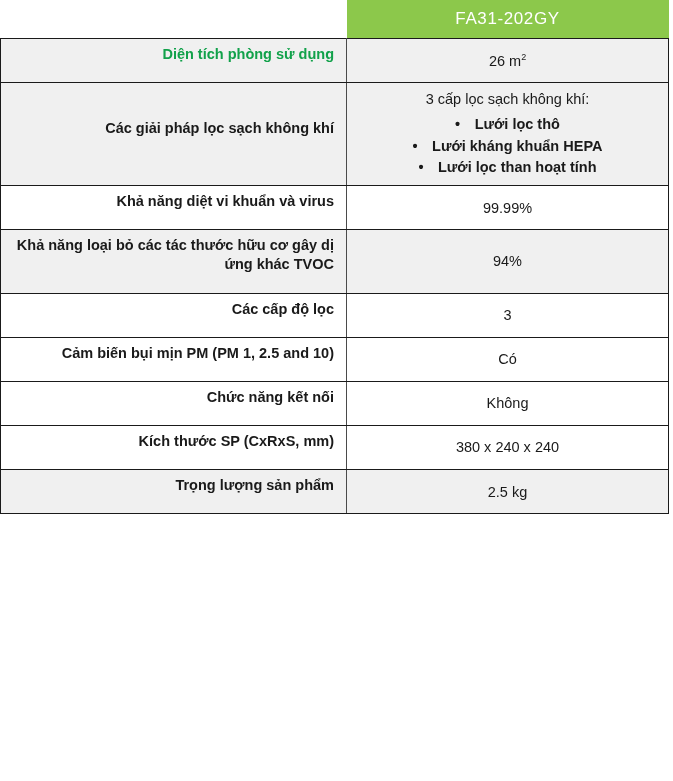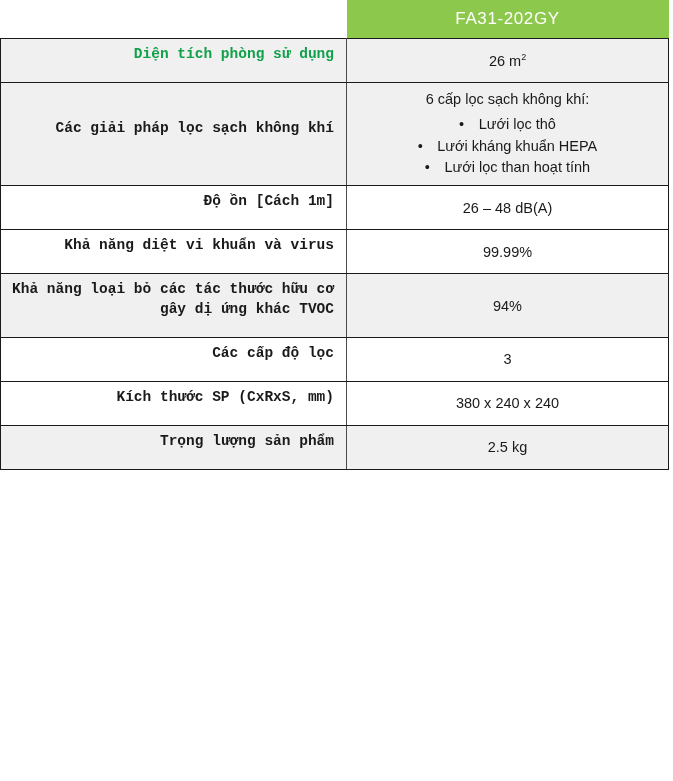--- a/index.html
+++ b/index.html
@@ -61,21 +61,20 @@
   }
   td.label-cell {
     border-left: 1.6px solid #1a1a1a;
     border-right: 1.2px solid #4a4a4a;
     text-align: right;
     padding: 6px 12px 18px 10px;
     font-weight: bold;
     font-size: 14.5px;
     color: #1a1a1a;
     line-height: 1.32;
-    font-family: Liberation Mono, monospace;
   }
   td.value-cell {
     border-right: 1.6px solid #1a1a1a;
     text-align: center;
     padding: 6px 12px;
     font-size: 14.5px;
     color: #1a1a1a;
     line-height: 1.38;
   }
 
@@ -93,20 +92,21 @@
   ul.filter-list {
     list-style: none;
     margin: 3px 0 0 0;
     padding: 0;
   }
   ul.filter-list li {
     display: block;
     text-align: center;
     line-height: 1.5;
     white-space: nowrap;
+    font-weight: bold;
   }
   ul.filter-list li .bullet {
     display: inline-block;
     width: 1.35em;
     text-align: left;
   }
   .filter-intro { display: block; line-height: 1.5; }
 </style>
 </head>
 <body>
@@ -124,45 +124,49 @@
       </tr>
     </thead>
     <tbody id="spec-body">
         <tr class="shade">
           <td class="label-cell accent">Diện tích phòng sử dụng</td>
           <td class="value-cell"><span>26 m</span><span class="sup">2</span></td>
         </tr>
         <tr class="shade">
           <td class="label-cell">Các giải pháp lọc sạch không khí</td>
           <td class="value-cell">
-            <span class="filter-intro">6 cấp lọc sạch không khí:</span>
+            <span class="filter-intro">3 cấp lọc sạch không khí:</span>
             <ul class="filter-list">
               <li><span class="bullet">•</span><span>Lưới lọc thô</span></li>
               <li><span class="bullet">•</span><span>Lưới kháng khuẩn HEPA</span></li>
               <li><span class="bullet">•</span><span>Lưới lọc than hoạt tính</span></li>
             </ul>
           </td>
-        </tr>
-        <tr class="plain">
-          <td class="label-cell">Độ ồn [Cách 1m]</td>
-          <td class="value-cell">26 – 48 dB(A)</td>
         </tr>
         <tr class="plain">
           <td class="label-cell">Khả năng diệt vi khuẩn và virus</td>
           <td class="value-cell">99.99%</td>
         </tr>
         <tr class="shade">
           <td class="label-cell">Khả năng loại bỏ các tác thước hữu cơ gây dị ứng khác TVOC</td>
           <td class="value-cell">94%</td>
         </tr>
         <tr class="plain">
           <td class="label-cell">Các cấp độ lọc</td>
           <td class="value-cell">3</td>
         </tr>
         <tr class="plain">
+          <td class="label-cell">Cảm biến bụi mịn PM (PM 1, 2.5 and 10)</td>
+          <td class="value-cell">Có</td>
+        </tr>
+        <tr class="plain">
+          <td class="label-cell">Chức năng kết nối</td>
+          <td class="value-cell">Không</td>
+        </tr>
+        <tr class="plain">
           <td class="label-cell">Kích thước SP (CxRxS, mm)</td>
           <td class="value-cell">380 x 240 x 240</td>
         </tr>
         <tr class="shade">
           <td class="label-cell">Trọng lượng sản phẩm</td>
           <td class="value-cell">2.5 kg</td>
         </tr>
       </tbody>
   </table>
 </div>

